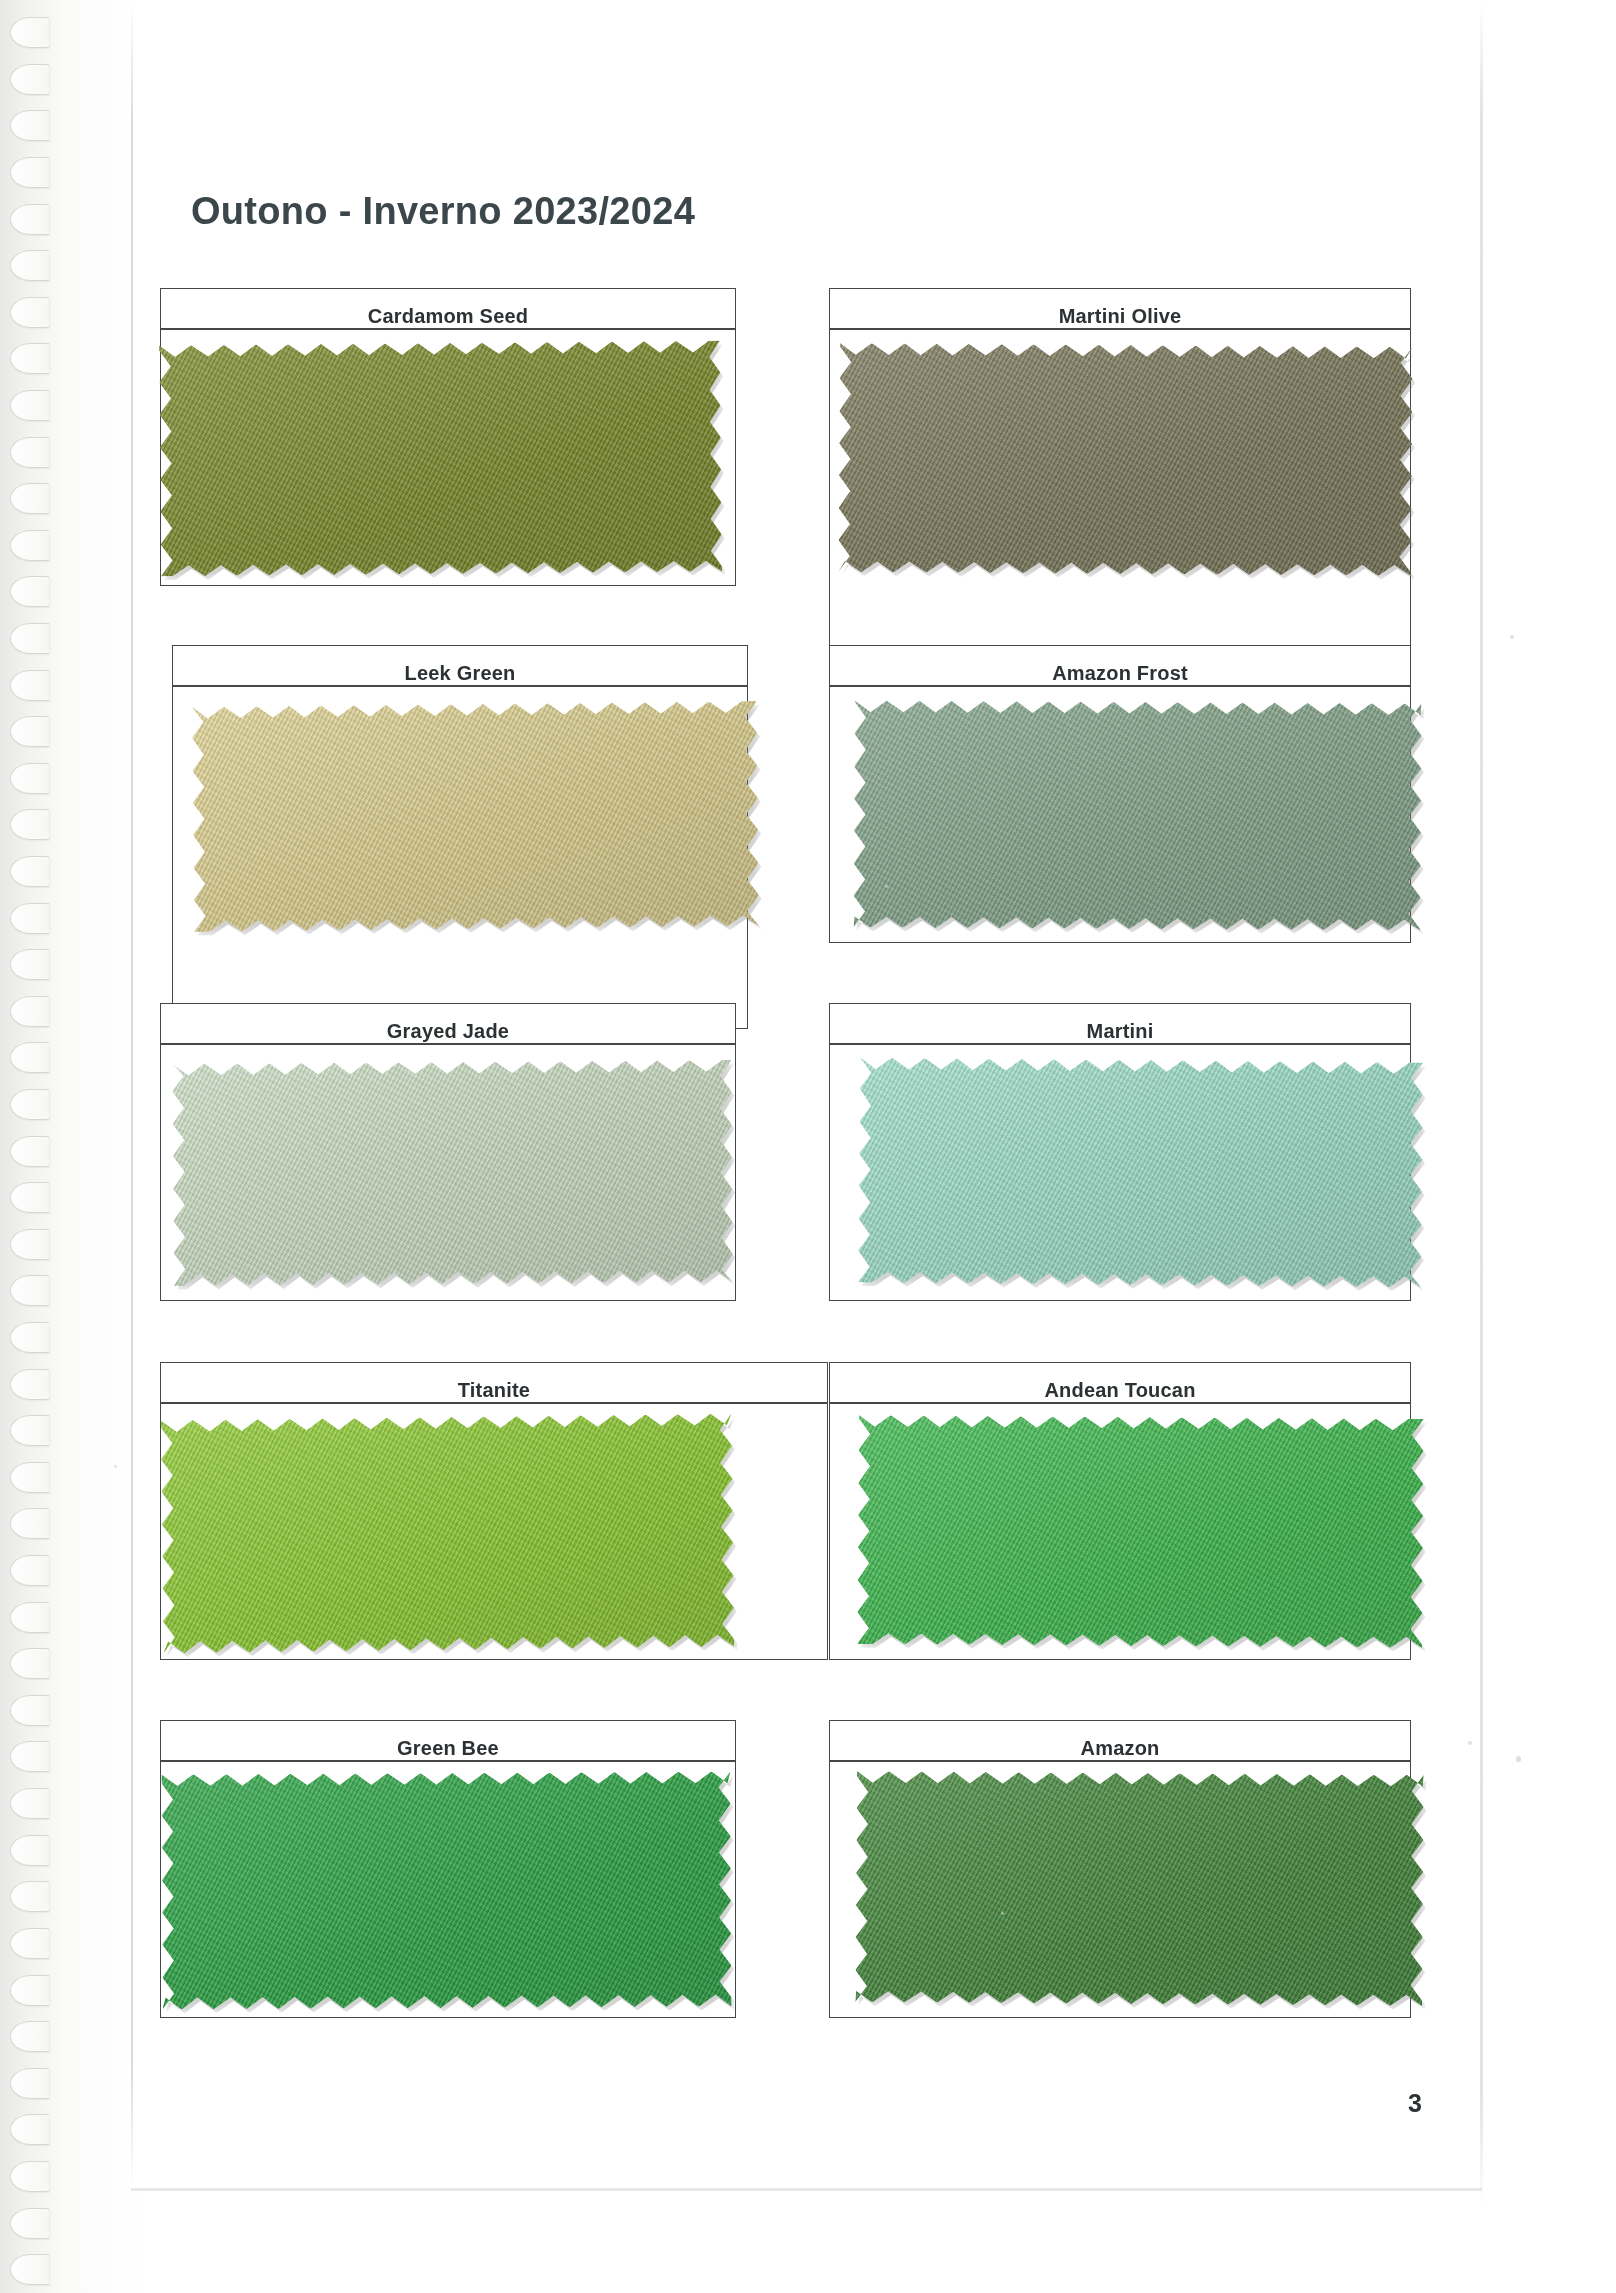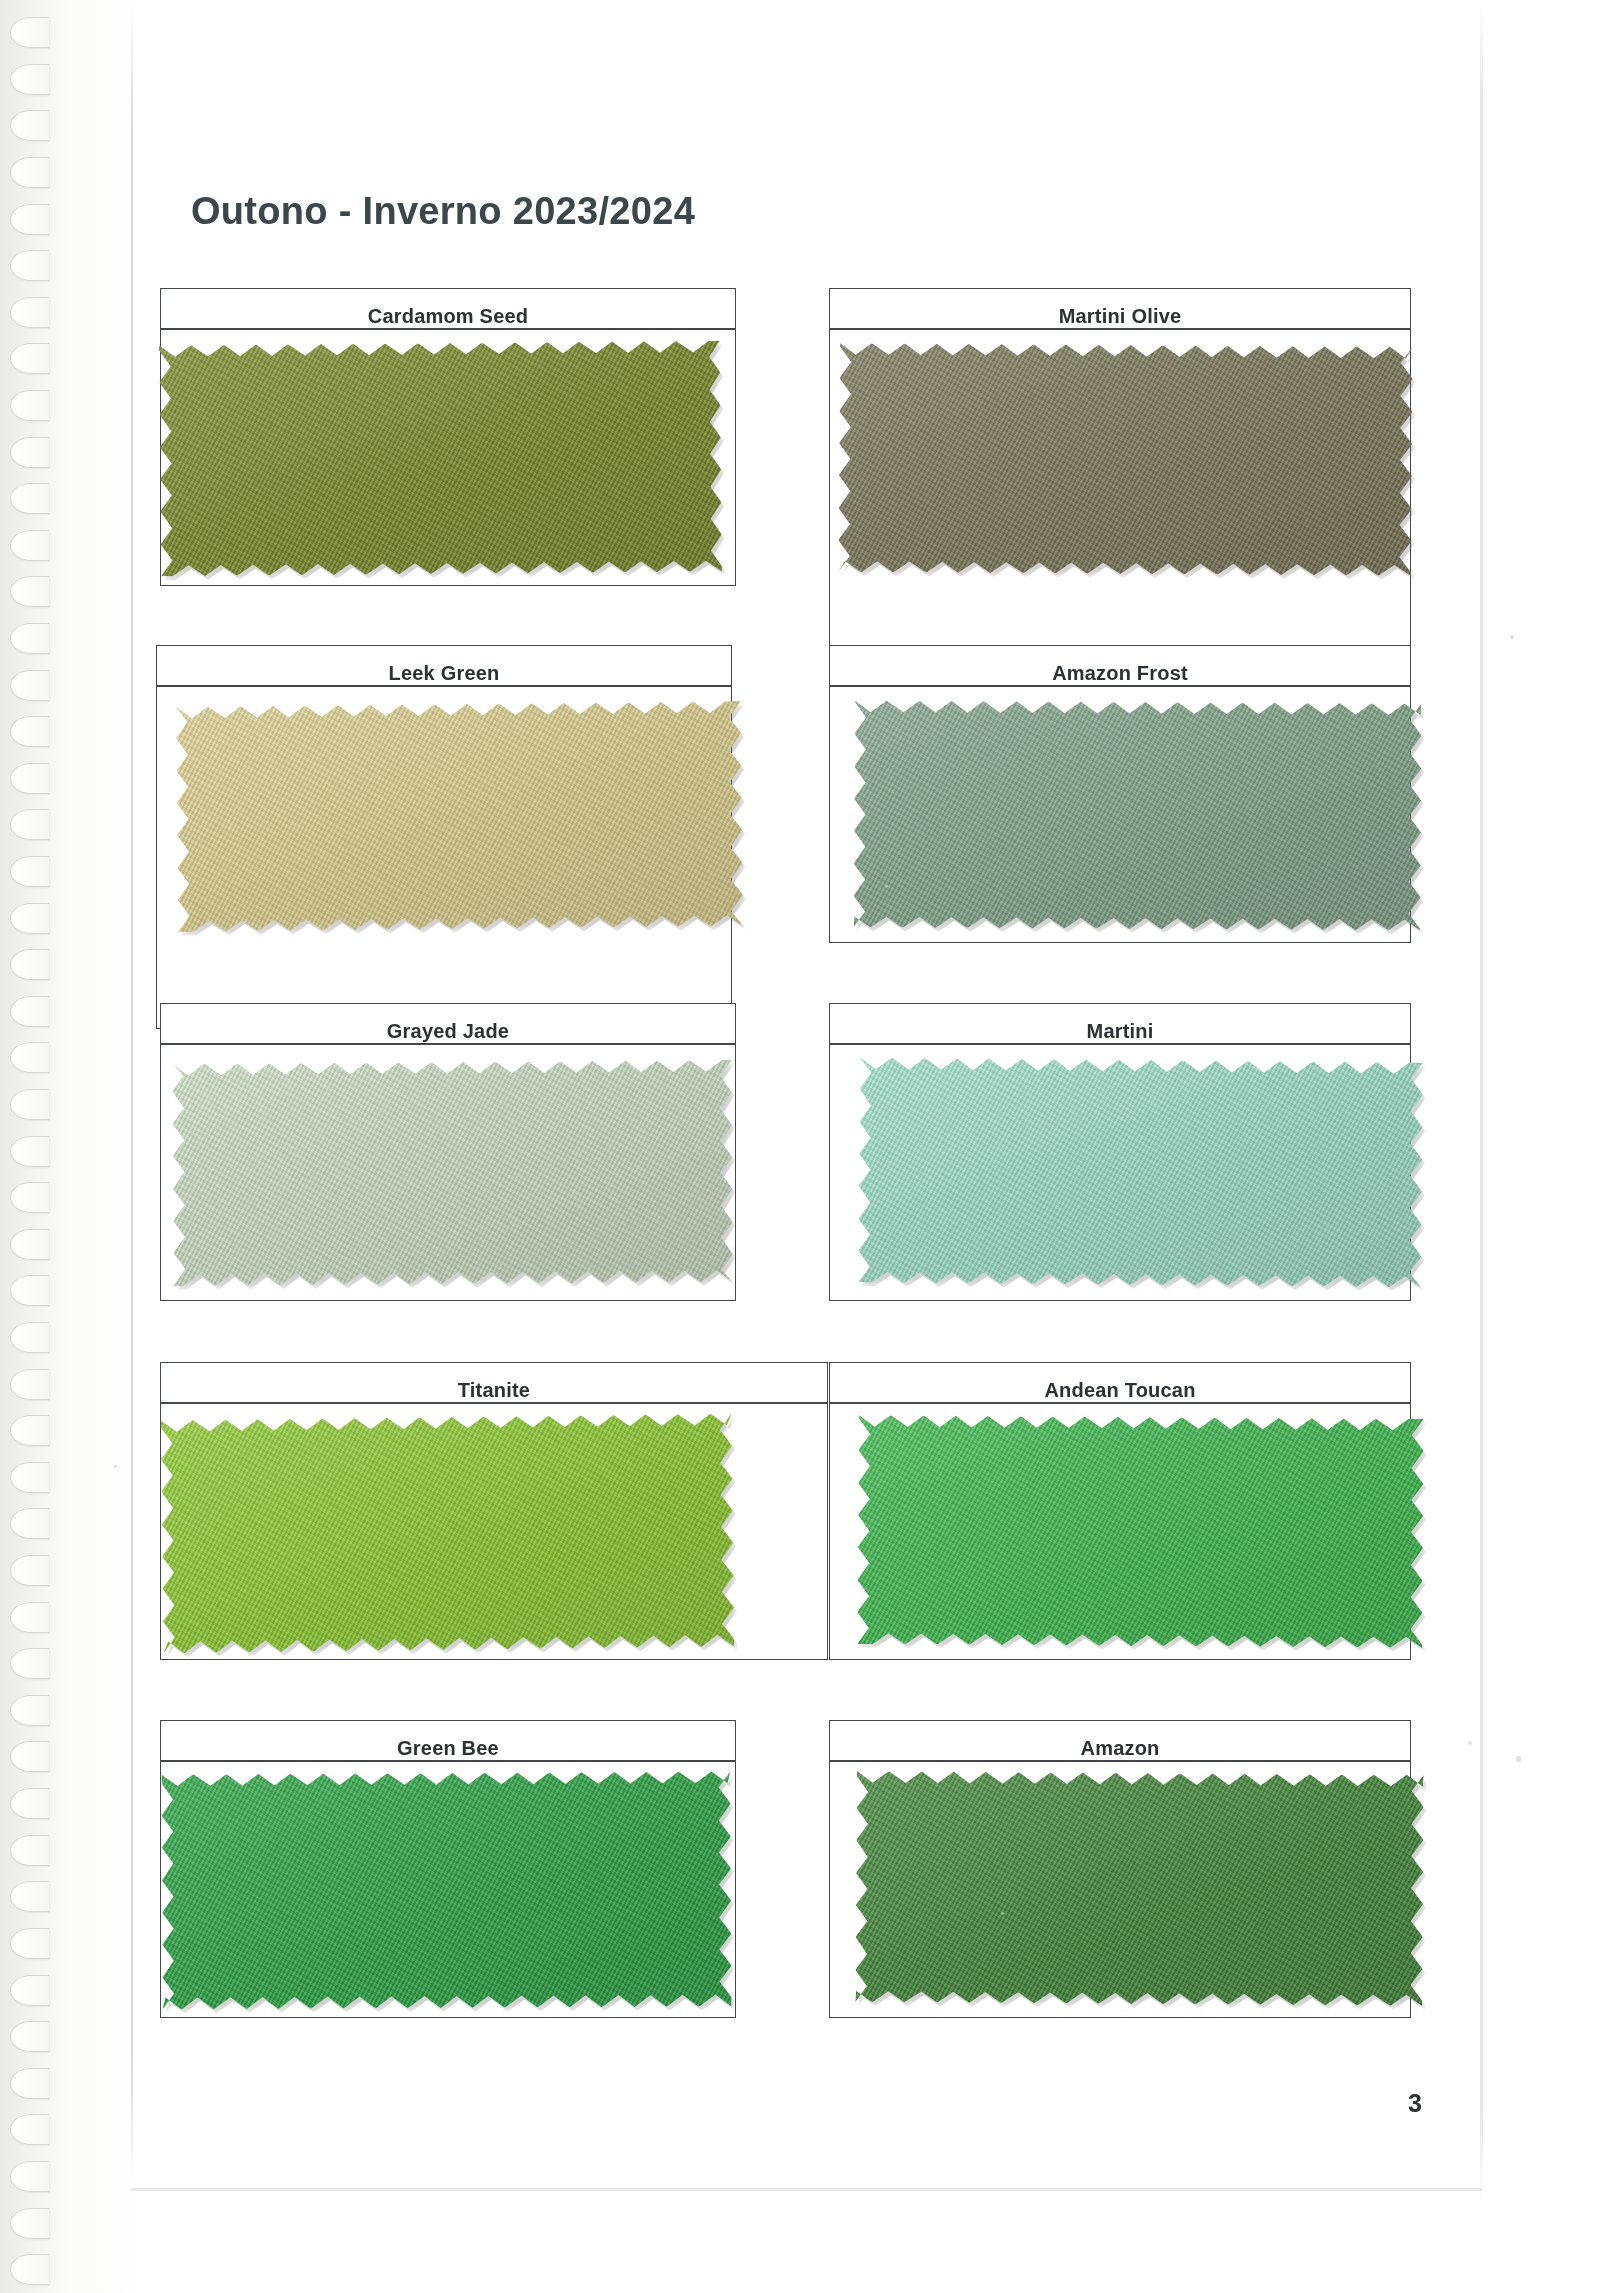--- a/index.html
+++ b/index.html
@@ -197,21 +197,21 @@
       <div class="cell-label">Martini Olive</div>
       <div class="label-rule"></div>
       <div class="swatch-wrap" style="left: 9.5px; top: 57px; width: 573px; height: 229px; transform: rotate(0.4deg);">
         <div class="swatch-shadow" style="mask-image: none; clip-path: polygon(0px 0px, 16px 11.6px, 32px 0px, 49px 11.6px, 65px 0px, 81px 11.6px, 97px 0px, 113px 11.6px, 129px 0px, 146px 11.6px, 162px 0px, 178px 11.6px, 194px 0px, 210px 11.6px, 226px 0px, 243px 11.6px, 259px 0px, 275px 11.6px, 291px 0px, 307px 11.6px, 323px 0px, 340px 11.6px, 356px 0px, 372px 11.6px, 388px 0px, 404px 11.6px, 420px 0px, 437px 11.6px, 453px 0px, 469px 11.6px, 485px 0px, 501px 11.6px, 517px 0px, 534px 11.6px, 550px 0px, 566px 11.6px, 573px 0px, 573px 0px, 561px 16px, 573px 32px, 561px 49px, 573px 65px, 561px 81px, 573px 97px, 561px 113px, 573px 129px, 561px 146px, 573px 162px, 561px 178px, 573px 194px, 561px 210px, 573px 226px, 573px 229px, 573px 229px, 556px 218px, 540px 229px, 524px 218px, 508px 229px, 492px 218px, 476px 229px, 459px 218px, 443px 229px, 427px 218px, 411px 229px, 395px 218px, 379px 229px, 362px 218px, 346px 229px, 330px 218px, 314px 229px, 298px 218px, 282px 229px, 265px 218px, 249px 229px, 233px 218px, 217px 229px, 201px 218px, 185px 229px, 168px 218px, 152px 229px, 136px 218px, 120px 229px, 104px 218px, 88px 229px, 71px 218px, 55px 229px, 39px 218px, 23px 229px, 6.7px 218px, 0px 229px, 0px 229px, 11.6px 213px, 0px 197px, 11.6px 181px, 0px 165px, 11.6px 148px, 0px 132px, 11.6px 116px, 0px 100px, 11.6px 84px, 0px 68px, 11.6px 51px, 0px 35px, 11.6px 19px, 0px 2.9px); transform: translate(2.9px, 3.8px);"></div>
         <div class="swatch" style="background: rgb(125, 122, 93); clip-path: polygon(0px 0px, 16px 11.6px, 32px 0px, 49px 11.6px, 65px 0px, 81px 11.6px, 97px 0px, 113px 11.6px, 129px 0px, 146px 11.6px, 162px 0px, 178px 11.6px, 194px 0px, 210px 11.6px, 226px 0px, 243px 11.6px, 259px 0px, 275px 11.6px, 291px 0px, 307px 11.6px, 323px 0px, 340px 11.6px, 356px 0px, 372px 11.6px, 388px 0px, 404px 11.6px, 420px 0px, 437px 11.6px, 453px 0px, 469px 11.6px, 485px 0px, 501px 11.6px, 517px 0px, 534px 11.6px, 550px 0px, 566px 11.6px, 573px 0px, 573px 0px, 561px 16px, 573px 32px, 561px 49px, 573px 65px, 561px 81px, 573px 97px, 561px 113px, 573px 129px, 561px 146px, 573px 162px, 561px 178px, 573px 194px, 561px 210px, 573px 226px, 573px 229px, 573px 229px, 556px 218px, 540px 229px, 524px 218px, 508px 229px, 492px 218px, 476px 229px, 459px 218px, 443px 229px, 427px 218px, 411px 229px, 395px 218px, 379px 229px, 362px 218px, 346px 229px, 330px 218px, 314px 229px, 298px 218px, 282px 229px, 265px 218px, 249px 229px, 233px 218px, 217px 229px, 201px 218px, 185px 229px, 168px 218px, 152px 229px, 136px 218px, 120px 229px, 104px 218px, 88px 229px, 71px 218px, 55px 229px, 39px 218px, 23px 229px, 6.7px 218px, 0px 229px, 0px 229px, 11.6px 213px, 0px 197px, 11.6px 181px, 0px 165px, 11.6px 148px, 0px 132px, 11.6px 116px, 0px 100px, 11.6px 84px, 0px 68px, 11.6px 51px, 0px 35px, 11.6px 19px, 0px 2.9px);">
           <div class="weave"></div>
           <div class="shade"></div>
         </div>
       </div>
     </div>
-    <div class="cell" style="left: 156px; top: 645px; width: 576px; height: 384px;">
+    <div class="cell" style="left: 172px; top: 645px; width: 576px; height: 384px;">
       <div class="cell-box"></div>
       <div class="cell-label">Leek Green</div>
       <div class="label-rule"></div>
       <div class="swatch-wrap" style="left: 21px; top: 59px; width: 565px; height: 225px; transform: rotate(-0.6deg);">
         <div class="swatch-shadow" style="mask-image: none; clip-path: polygon(0px 0px, 16px 11.6px, 32px 0px, 49px 11.6px, 65px 0px, 81px 11.6px, 97px 0px, 113px 11.6px, 129px 0px, 146px 11.6px, 162px 0px, 178px 11.6px, 194px 0px, 210px 11.6px, 226px 0px, 243px 11.6px, 259px 0px, 275px 11.6px, 291px 0px, 307px 11.6px, 323px 0px, 340px 11.6px, 356px 0px, 372px 11.6px, 388px 0px, 404px 11.6px, 420px 0px, 437px 11.6px, 453px 0px, 469px 11.6px, 485px 0px, 501px 11.6px, 517px 0px, 534px 11.6px, 550px 0px, 565px 0px, 565px 0px, 553px 16px, 565px 32px, 553px 49px, 565px 65px, 553px 81px, 565px 97px, 553px 113px, 565px 129px, 553px 146px, 565px 162px, 553px 178px, 565px 194px, 553px 210px, 565px 225px, 565px 225px, 549px 214px, 533px 225px, 516px 214px, 500px 225px, 484px 214px, 468px 225px, 452px 214px, 436px 225px, 419px 214px, 403px 225px, 387px 214px, 371px 225px, 355px 214px, 339px 225px, 322px 214px, 306px 225px, 290px 214px, 274px 225px, 258px 214px, 242px 225px, 225px 214px, 209px 225px, 193px 214px, 177px 225px, 161px 214px, 145px 225px, 128px 214px, 112px 225px, 96px 214px, 80px 225px, 64px 214px, 48px 225px, 31px 214px, 15px 225px, 0px 225px, 0px 225px, 11.6px 209px, 0px 193px, 11.6px 177px, 0px 161px, 11.6px 145px, 0px 128px, 11.6px 112px, 0px 96px, 11.6px 80px, 0px 64px, 11.6px 48px, 0px 31px, 11.6px 15px); transform: translate(2.9px, 3.8px);"></div>
         <div class="swatch" style="background: rgb(222, 209, 145); clip-path: polygon(0px 0px, 16px 11.6px, 32px 0px, 49px 11.6px, 65px 0px, 81px 11.6px, 97px 0px, 113px 11.6px, 129px 0px, 146px 11.6px, 162px 0px, 178px 11.6px, 194px 0px, 210px 11.6px, 226px 0px, 243px 11.6px, 259px 0px, 275px 11.6px, 291px 0px, 307px 11.6px, 323px 0px, 340px 11.6px, 356px 0px, 372px 11.6px, 388px 0px, 404px 11.6px, 420px 0px, 437px 11.6px, 453px 0px, 469px 11.6px, 485px 0px, 501px 11.6px, 517px 0px, 534px 11.6px, 550px 0px, 565px 0px, 565px 0px, 553px 16px, 565px 32px, 553px 49px, 565px 65px, 553px 81px, 565px 97px, 553px 113px, 565px 129px, 553px 146px, 565px 162px, 553px 178px, 565px 194px, 553px 210px, 565px 225px, 565px 225px, 549px 214px, 533px 225px, 516px 214px, 500px 225px, 484px 214px, 468px 225px, 452px 214px, 436px 225px, 419px 214px, 403px 225px, 387px 214px, 371px 225px, 355px 214px, 339px 225px, 322px 214px, 306px 225px, 290px 214px, 274px 225px, 258px 214px, 242px 225px, 225px 214px, 209px 225px, 193px 214px, 177px 225px, 161px 214px, 145px 225px, 128px 214px, 112px 225px, 96px 214px, 80px 225px, 64px 214px, 48px 225px, 31px 214px, 15px 225px, 0px 225px, 0px 225px, 11.6px 209px, 0px 193px, 11.6px 177px, 0px 161px, 11.6px 145px, 0px 128px, 11.6px 112px, 0px 96px, 11.6px 80px, 0px 64px, 11.6px 48px, 0px 31px, 11.6px 15px);">
           <div class="weave"></div>
           <div class="shade"></div>
         </div>
       </div>

